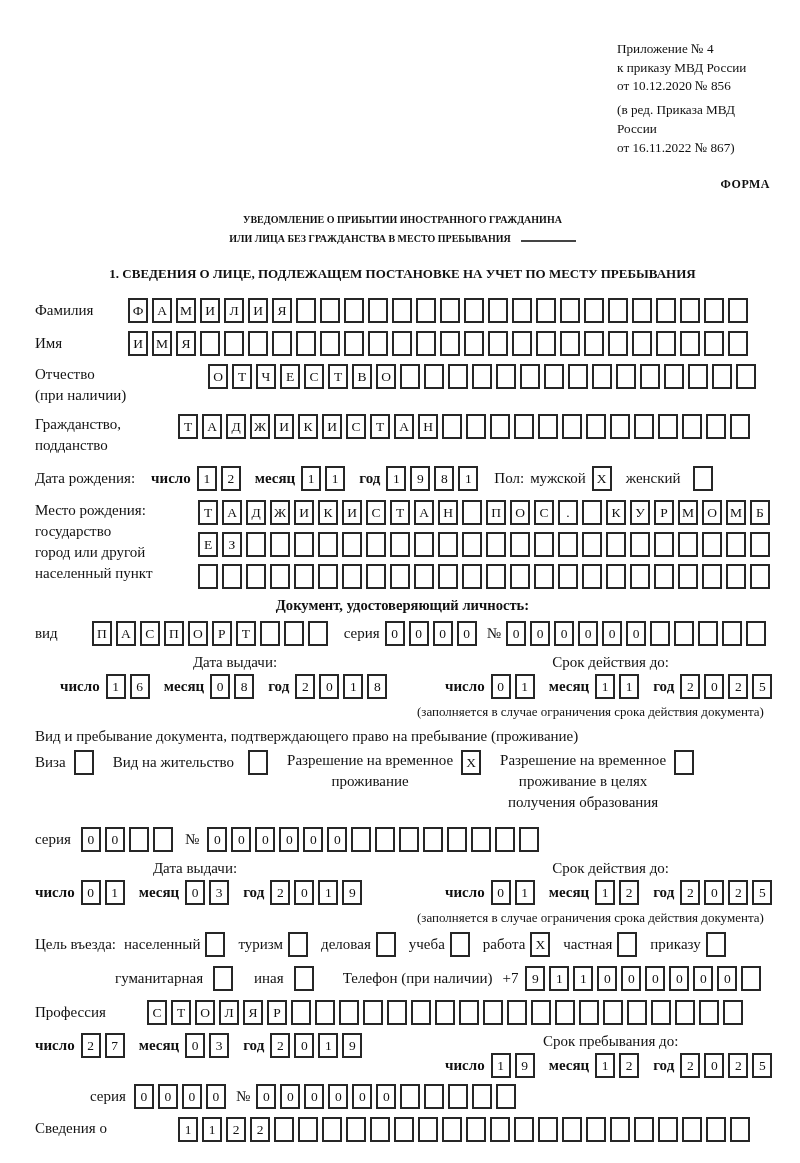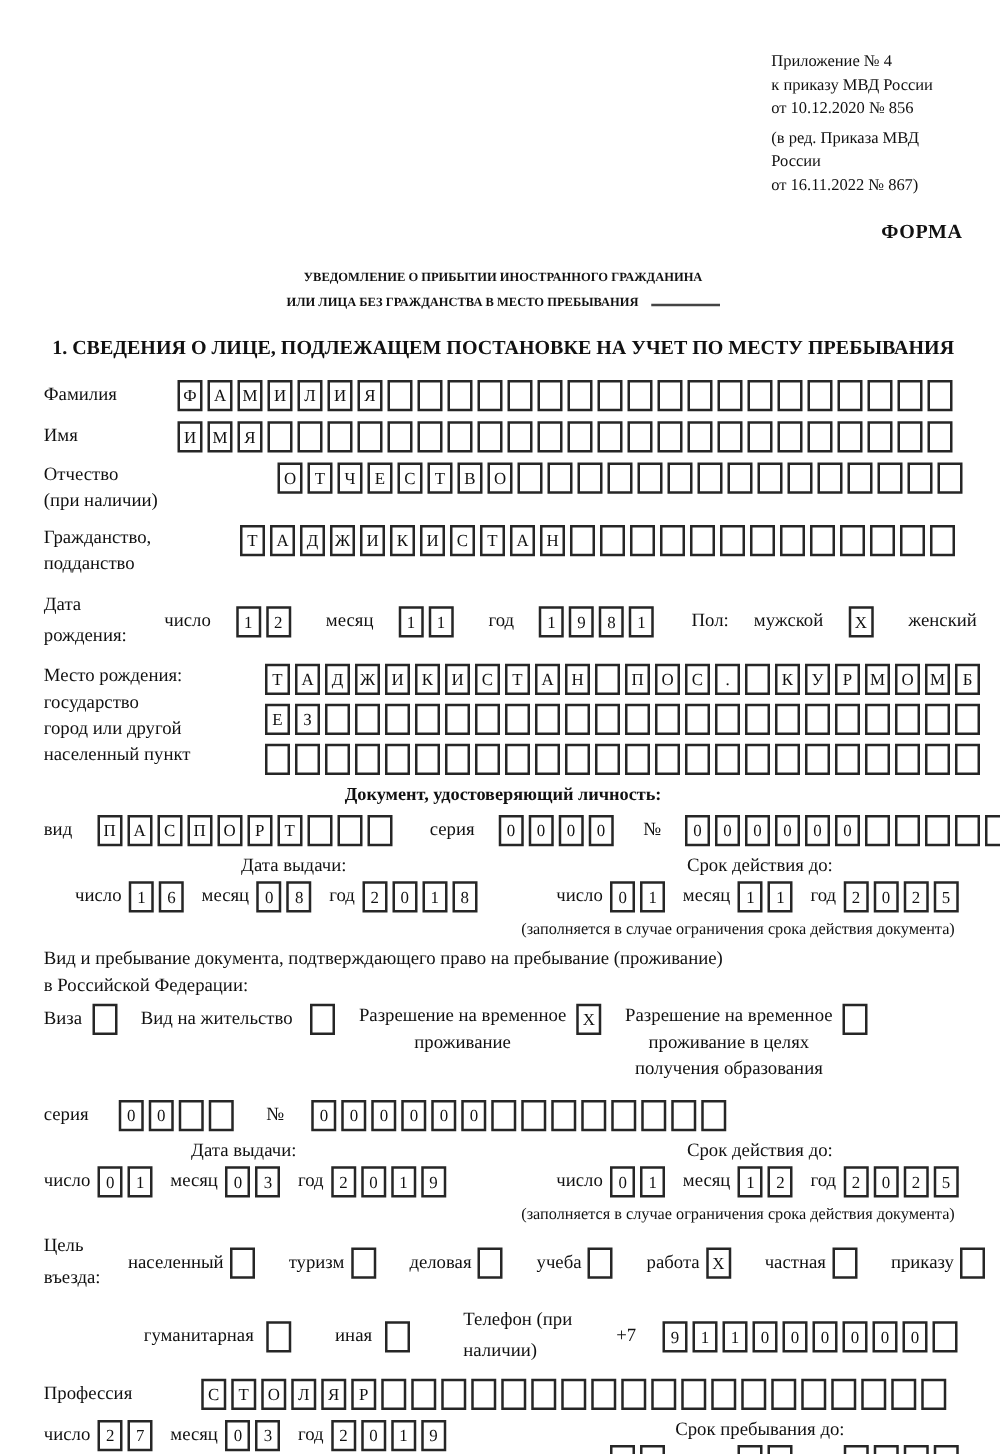--- a/index.html
+++ b/index.html
@@ -3,35 +3,35 @@
 <meta charset="utf-8">
 <style>
   html,body { margin:0; padding:0; background:#e9e9e9; }
   .page {
     width:800px; min-height:1163px; margin:0 auto; background:#ffffff;
     box-sizing:border-box; padding:40px 30px 24px 35px;
     font-family:"Liberation Serif", serif; font-size:15px; color:#111;
   }
   .appendix { margin-left:582px; font-size:13.2px; line-height:1.42; }
   .appendix .edition { margin-top:5px; }
-  .forma { text-align:right; font-weight:bold; font-size:16px; margin-top:20px; letter-spacing:.5px; }
+  .forma { text-align:right; font-weight:bold; font-size:12px; margin-top:20px; letter-spacing:.5px; }
   .title { text-align:center; font-weight:bold; font-size:10px; margin-top:20px; line-height:1.55; }
   .title-underline { display:inline-block; width:55px; border-bottom:2px solid #444; height:12px; margin-left:10px; }
-  .section-heading { text-align:center; font-weight:bold; font-size:16px; margin:20px 0 16px 0; }
-
-  .row { display:flex; align-items:flex-start; margin-bottom:8px; flex-wrap:nowrap;gap:14px; }
+  .section-heading { text-align:center; font-weight:bold; font-size:13px; margin:20px 0 16px 0; }
+
+  .row { display:flex; align-items:flex-start; margin-bottom:8px; flex-wrap:nowrap; }
   .lbl { flex:0 0 auto; line-height:25px; }
   .lbl.ml { line-height:21px; }
   .cells { display:inline-flex; flex-wrap:nowrap; }
   .cell {
     box-sizing:border-box; flex:0 0 auto; display:inline-flex; align-items:center; justify-content:center;
     width:20px; height:25px; border:2px solid #262626; margin-right:4px;
     font-size:13.5px; line-height:1; background:#fff;
   }
-  .dlbl { margin:0 6px 0 10px; line-height:25px; }
+  .dlbl { margin:0 6px 0 10px; line-height:25px;font-weight:bold; }
   .dlbl.first { margin-left:0; }
   .glue { margin-right:6px; line-height:25px; }
 
   .doc-heading { text-align:center; font-weight:bold; font-size:14.6px; margin:2px 0 7px 0; }
 
   .twocol { display:flex; margin-bottom:6px; }
   .datecol-left { width:375px; flex:0 0 auto; box-sizing:border-box; padding-left:25px; }
   .datecol-left.flush { padding-left:0; }
   .datecol-right { flex:1; box-sizing:border-box; padding-left:35px; }
   .date-title { text-align:center; margin-bottom:3px; }
@@ -408,21 +408,20 @@
             <span class="cell">0</span>
             <span class="cell">2</span>
             <span class="cell">5</span>
           </span>
       </div>
       <div class="date-note">(заполняется в случае ограничения срока действия документа)</div>
     </div>
   </div>
 
   <div class="intro" style="margin-top:8px">Вид и пребывание документа, подтверждающего право на пребывание (проживание)</div>
-  <div class="intro">в Российской Федерации:</div>
 
   <div class="opts">
     <span class="opt">
       <span class="opt-single">Виза</span>
       <span class="cell"></span>
     </span>
     <span class="opt">
       <span class="opt-single" style="margin-right:14px">Вид на жительство</span>
       <span class="cell"></span>
     </span>

